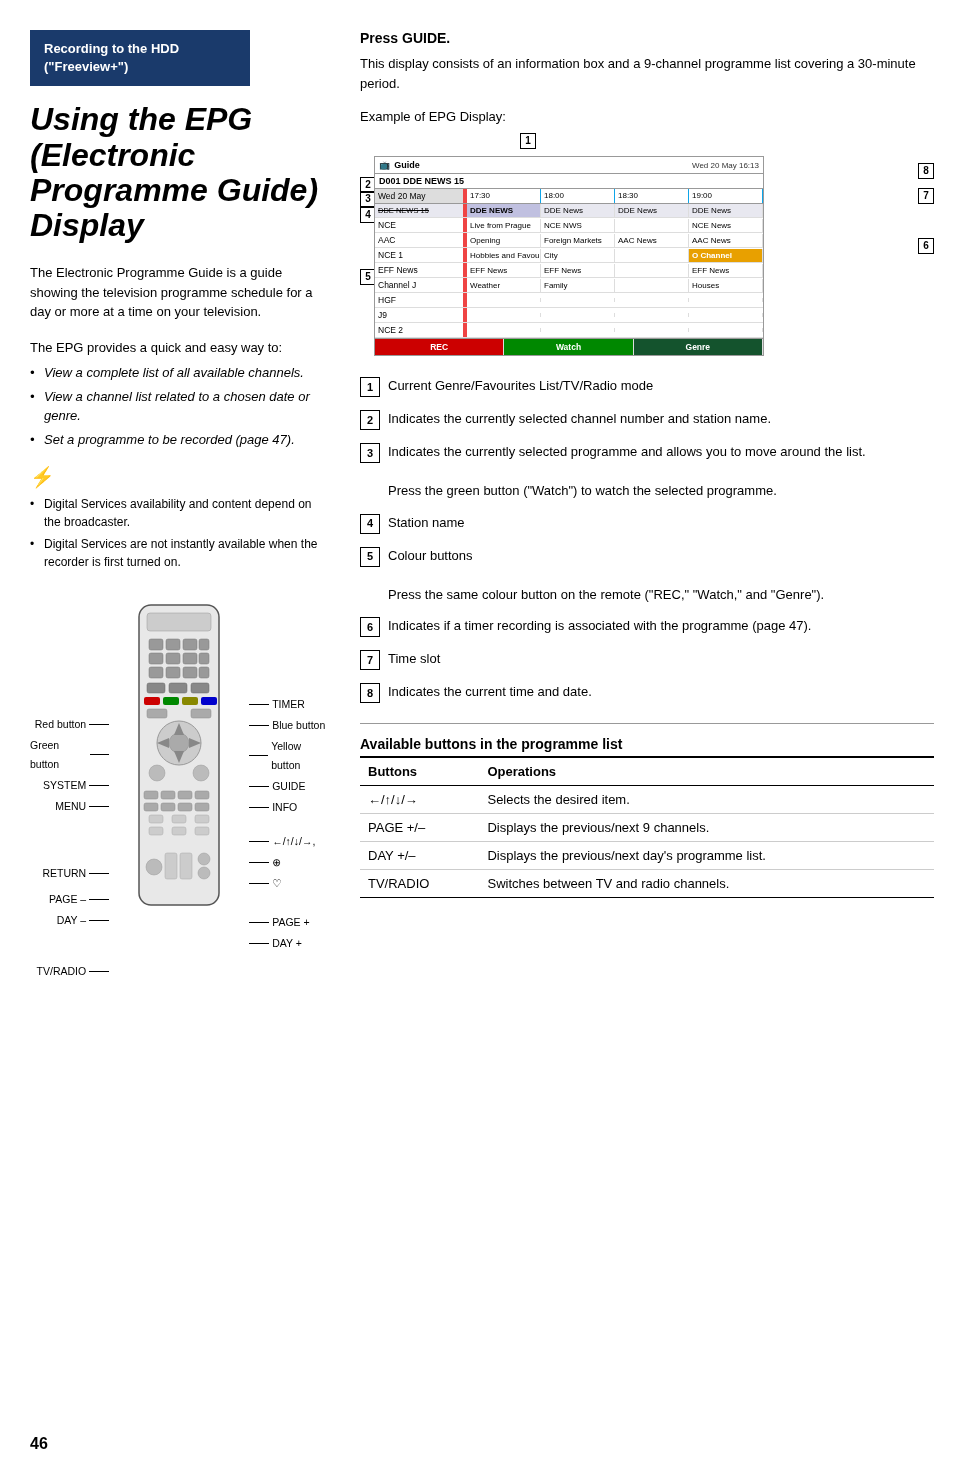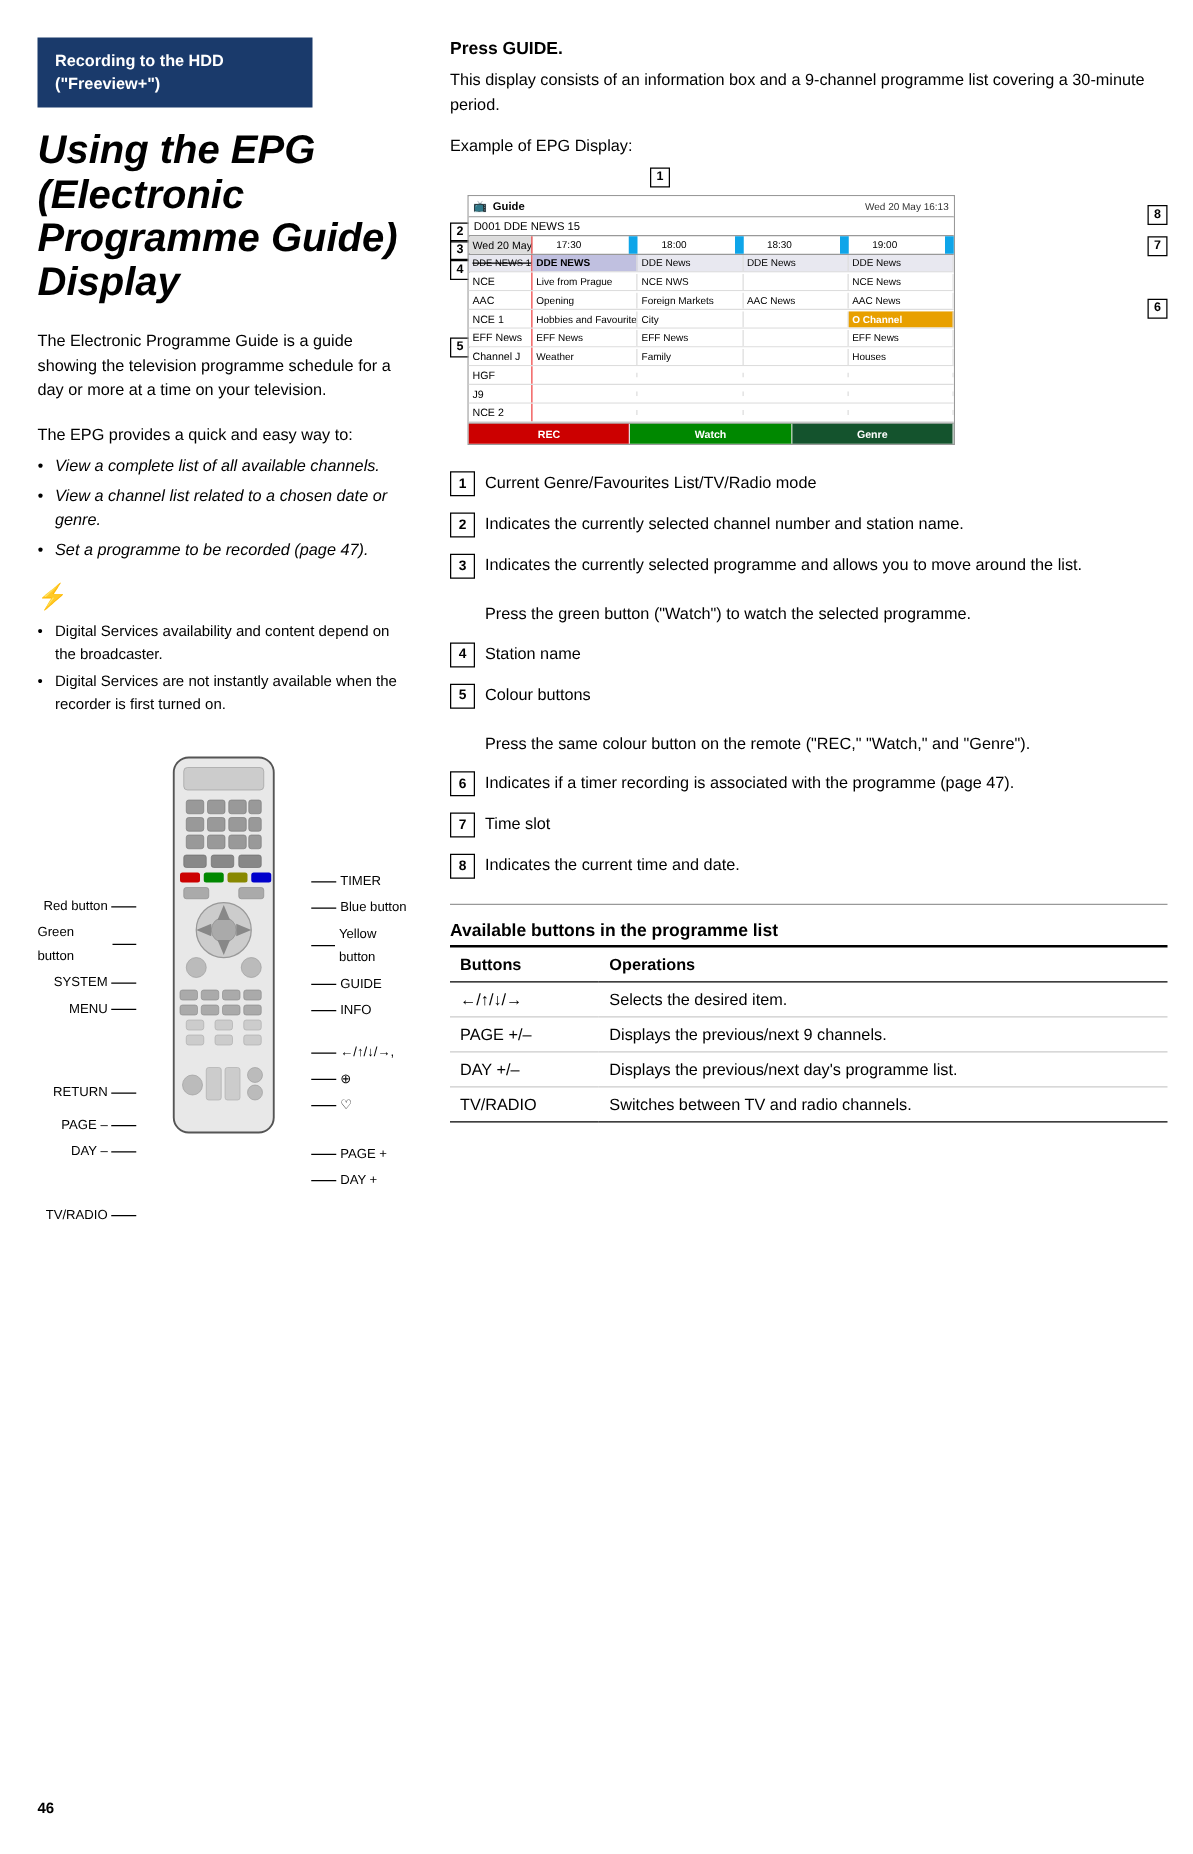--- a/index.html
+++ b/index.html
@@ -178,43 +178,43 @@
     .epg-channel-row {
       display: flex;
       align-items: center;
       border-bottom: 1px solid #ddd;
       background: #fff;
     }
     .epg-channel-row.selected {
       background: #e8e8f0;
     }
     .epg-ch-name {
-      width: 51px;
+      width: 92px;
       padding: 2px 3px;
       font-size: 8.5px;
-      border-right: 1px solid #ef4444;
+      border-right: 4px solid #ef4444;
       white-space: nowrap;
       overflow: hidden;
     }
     .epg-time-header {
       display: flex;
       border-bottom: 1px solid #999;
     }
     .epg-time-header .epg-ch-name {
       background: #fff;
     }
     .epg-times {
       display: flex;
       flex: 1;
     }
     .epg-time-cell {
       flex: 1;
-      padding: 2px 19px;
+      padding: 2px 3px;
       font-size: 8px;
-      border-right: 7px solid #0ea5e9;
+      border-right: 1px solid #0ea5e9;
     }
     .epg-programmes {
       display: flex;
       flex: 1;
       overflow: hidden;
     }
     .epg-prog {
       flex: 1;
       padding: 2px 3px;
       font-size: 8px;
@@ -303,21 +303,21 @@
     }
     .buttons-table tr:last-child td {
       border-bottom: 1px solid #000;
     }
 
     
     .page-number {
       position: absolute;
       bottom: 30px;
       left: 30px;
-      font-size: 12px;
+      font-size: 16px;
       font-weight: bold;
     }
 
     
     .epg-outer {
       position: relative;
       margin-bottom: 20px;
       padding-top: 24px;
       padding-left: 14px;
       padding-right: 22px;
@@ -597,21 +597,21 @@
       </div>
 
       <div class="epg-wrapper">
 
         <div class="epg-header">
           <span class="epg-guide-icon">📺</span>
           <span class="epg-guide-title">Guide</span>
           <span class="epg-date">Wed 20 May 16:13</span>
         </div>
 
-        <div class="epg-channel-row" style="padding:2px 4px;font-size:9px;font-weight:normal;border-bottom:1px solid #999;">
+        <div class="epg-channel-row" style="padding:2px 4px;font-size:9px;font-weight:bold;border-bottom:1px solid #999;">
           <span>D001 DDE NEWS 15</span>
         </div>
 
         <div class="epg-time-header">
           <div class="epg-ch-name" style="background:#ddd;">Wed 20 May</div>
           <div class="epg-times">
             <div class="epg-time-cell">17:30</div>
             <div class="epg-time-cell">18:00</div>
             <div class="epg-time-cell">18:30</div>
             <div class="epg-time-cell">19:00</div>

